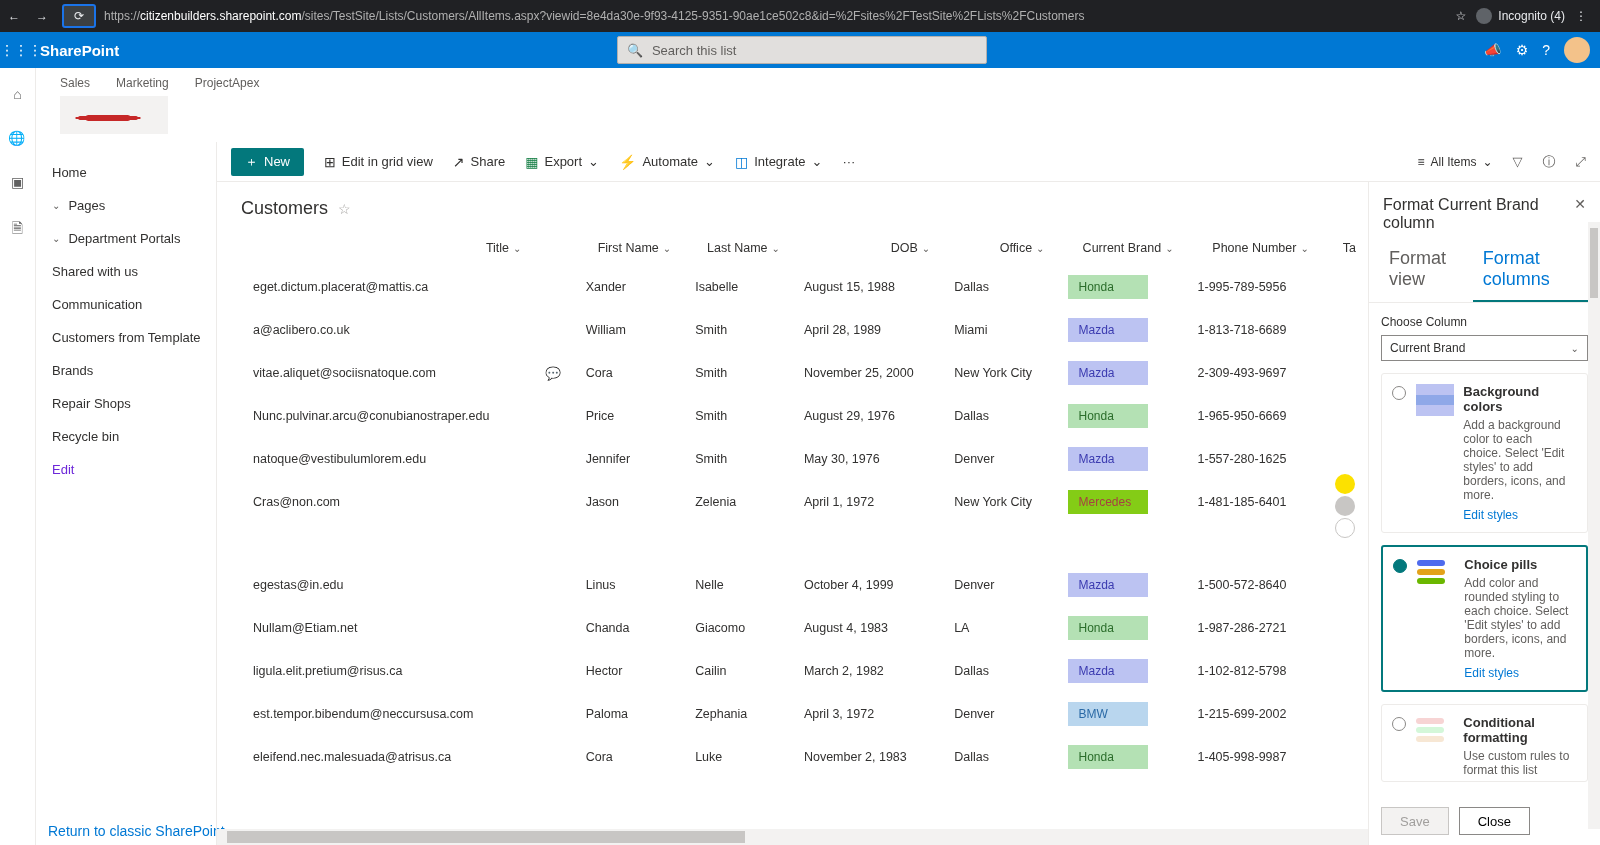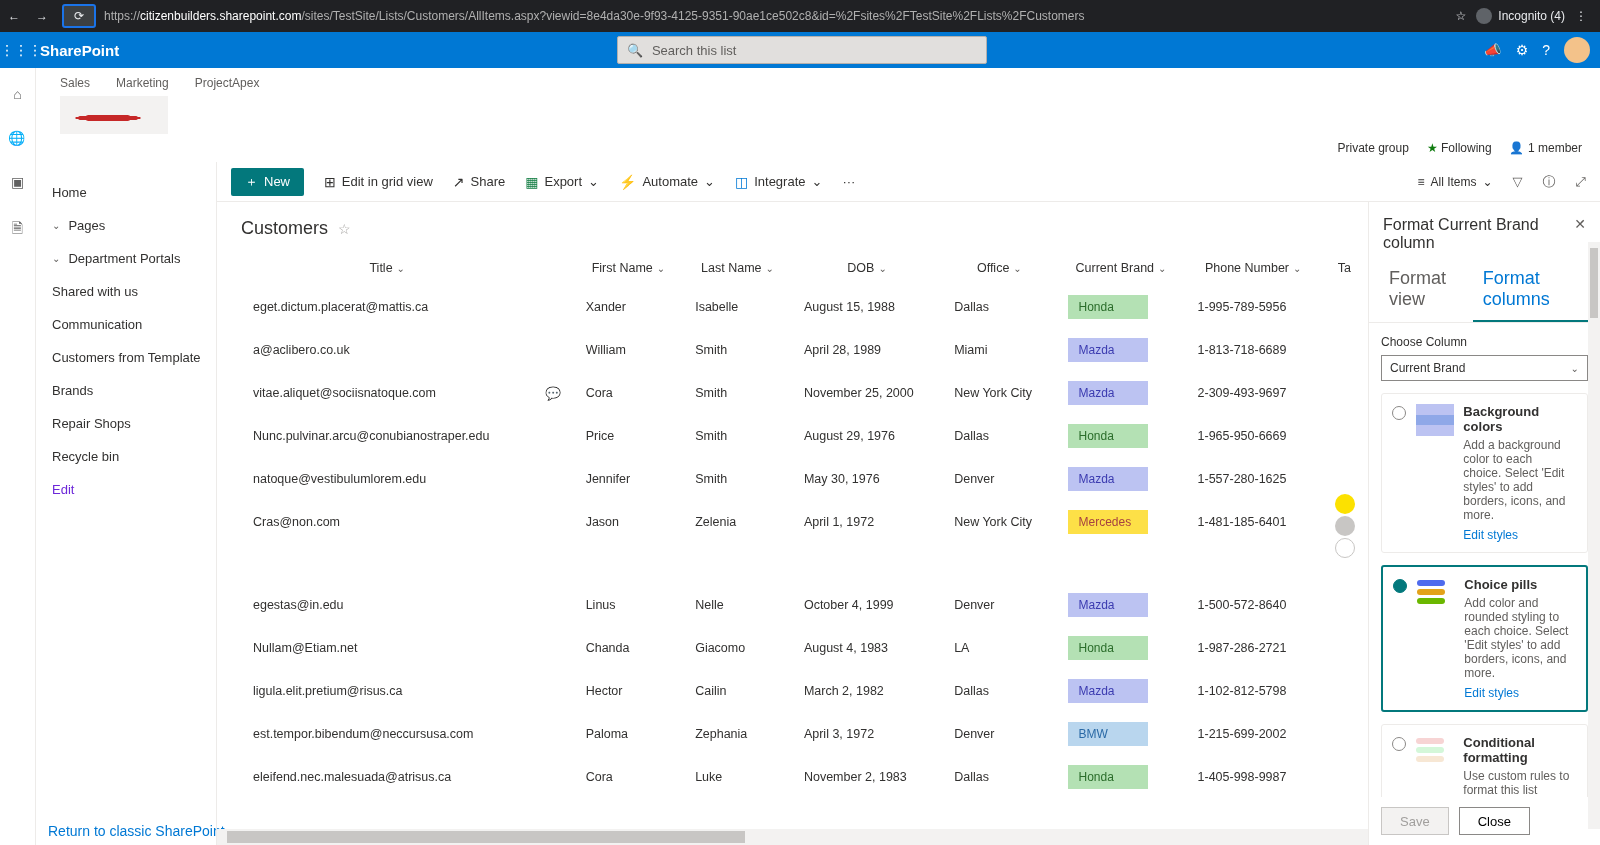--- a/index.html
+++ b/index.html
@@ -58,29 +58,29 @@
 .cmd .ico { font-size:14px; }
 .cmdbar .spacer { flex:1; }
 .cmdbar .view { display:flex; align-items:center; gap:6px; font-size:12px; }
 
 
 .inner { flex:1; display:flex; min-height:0; }
 .list { flex:1; min-width:0; display:flex; flex-direction:column; overflow:hidden;}
 .list-title-row { padding:16px 24px 12px; display:flex; align-items:center; gap:10px; font-size:18px; color:#323130; font-weight:500;}
 .table-wrap { flex:1; overflow:auto; }
 table { border-collapse:collapse; width:100%; font-size:12.5px; color:#323130; }
-th { text-align:center; font-weight:500; color:#323130; padding:10px 12px 10px 12px; border-bottom:0; white-space:nowrap; font-size:12.5px;}
+th { text-align:right; font-weight:500; color:#323130; padding:10px 12px 10px 12px; border-bottom:0; white-space:nowrap; font-size:12.5px;}
 th .sort { color:#605e5c; font-size:10px; margin-left:4px; }
 td { padding:9px 12px; border-top:1px solid transparent; white-space:nowrap; }
 tbody tr { height:34px; }
 .sep td { height:40px; }
 .pill { display:inline-block; min-width:80px; padding:5px 10px; font-size:12px; text-align:left; }
 .b-honda   { background:#b4e1b4; color:#2b6d2b; }
 .b-mazda   { background:#bcc3f2; color:#3b3bb0; }
-.b-mercedes{ background:#fde047; color:#a64141; }
+.b-mercedes{ background:#84cc16; color:#a64141; }
 .b-bmw     { background:#b9d6ee; color:#2b6aa6; }
 .comment-ico { color:#0078d4; font-size:13px; }
 .half-circles { position:relative; width:18px; }
 .half-circles span { position:absolute; width:20px;height:20px;border-radius:50%; right:-4px; }
 
 
 .panel { width:232px; border-left:1px solid #edebe9; display:flex; flex-direction:column; font-size:12.5px; color:#323130; position:relative; }
 .panel-head { padding:14px 14px 8px; font-size:16px; font-weight:500; display:flex; justify-content:space-between; }
 .panel-head .x { color:#605e5c; font-size:14px; }
 .panel-tabs { display:flex; border-bottom:1px solid #edebe9; padding:0 10px; }
@@ -154,25 +154,20 @@
   </div>
 
   <div class="content">
     <div class="site-tabs">
       <a>Sales</a>
       <a>Marketing</a>
       <a>ProjectApex</a>
     </div>
     <div class="site-logo"></div>
 
-    <div class="group-row">
-      <span>Private group</span>
-      <span><span class="green-star">★</span> <span>Following</span></span>
-      <span>👤 <span>1 member</span></span>
-    </div>
 
     <div class="main">
 
       <div class="leftnav">
         <div class="item">Home</div>
         <div class="item">
             <span class="chev">⌄</span>
             <span>Pages</span>
           </div>
         <div class="item">

